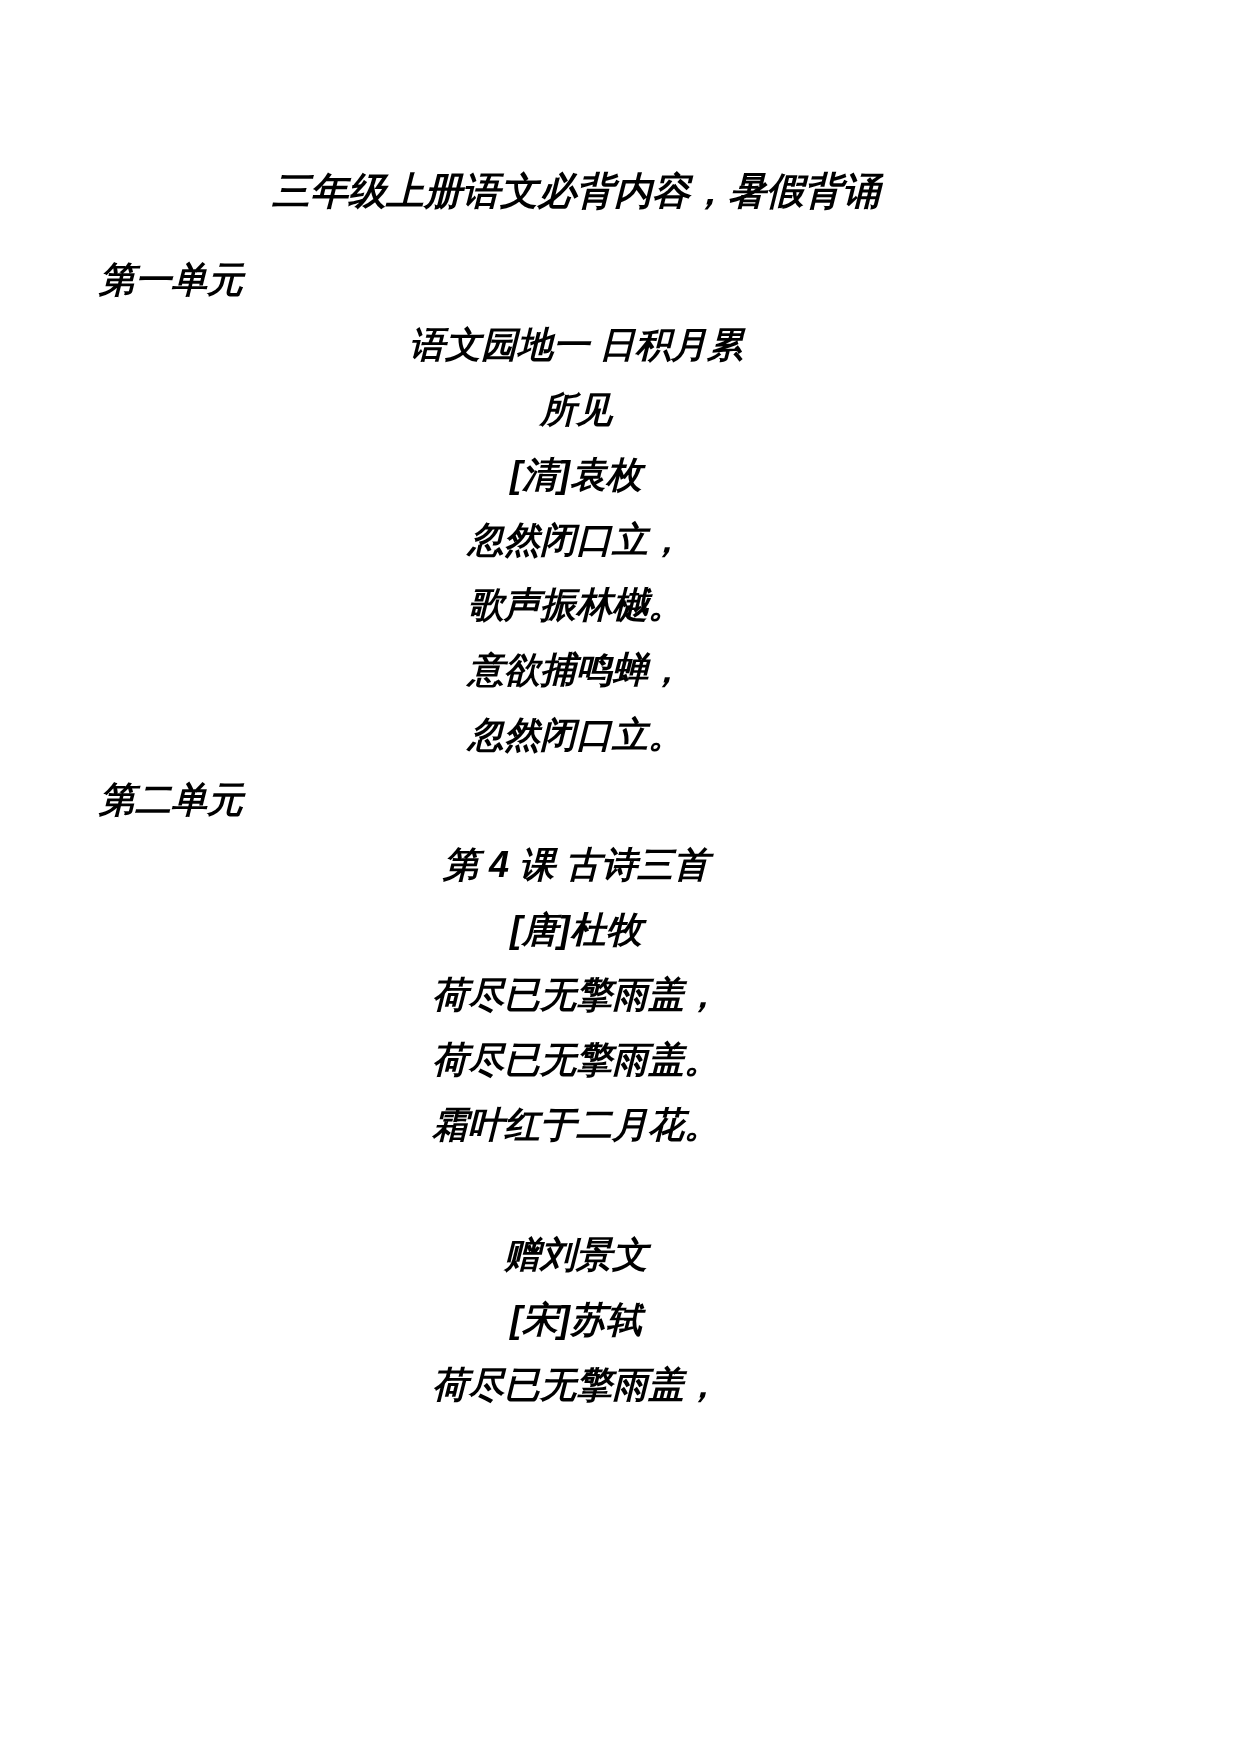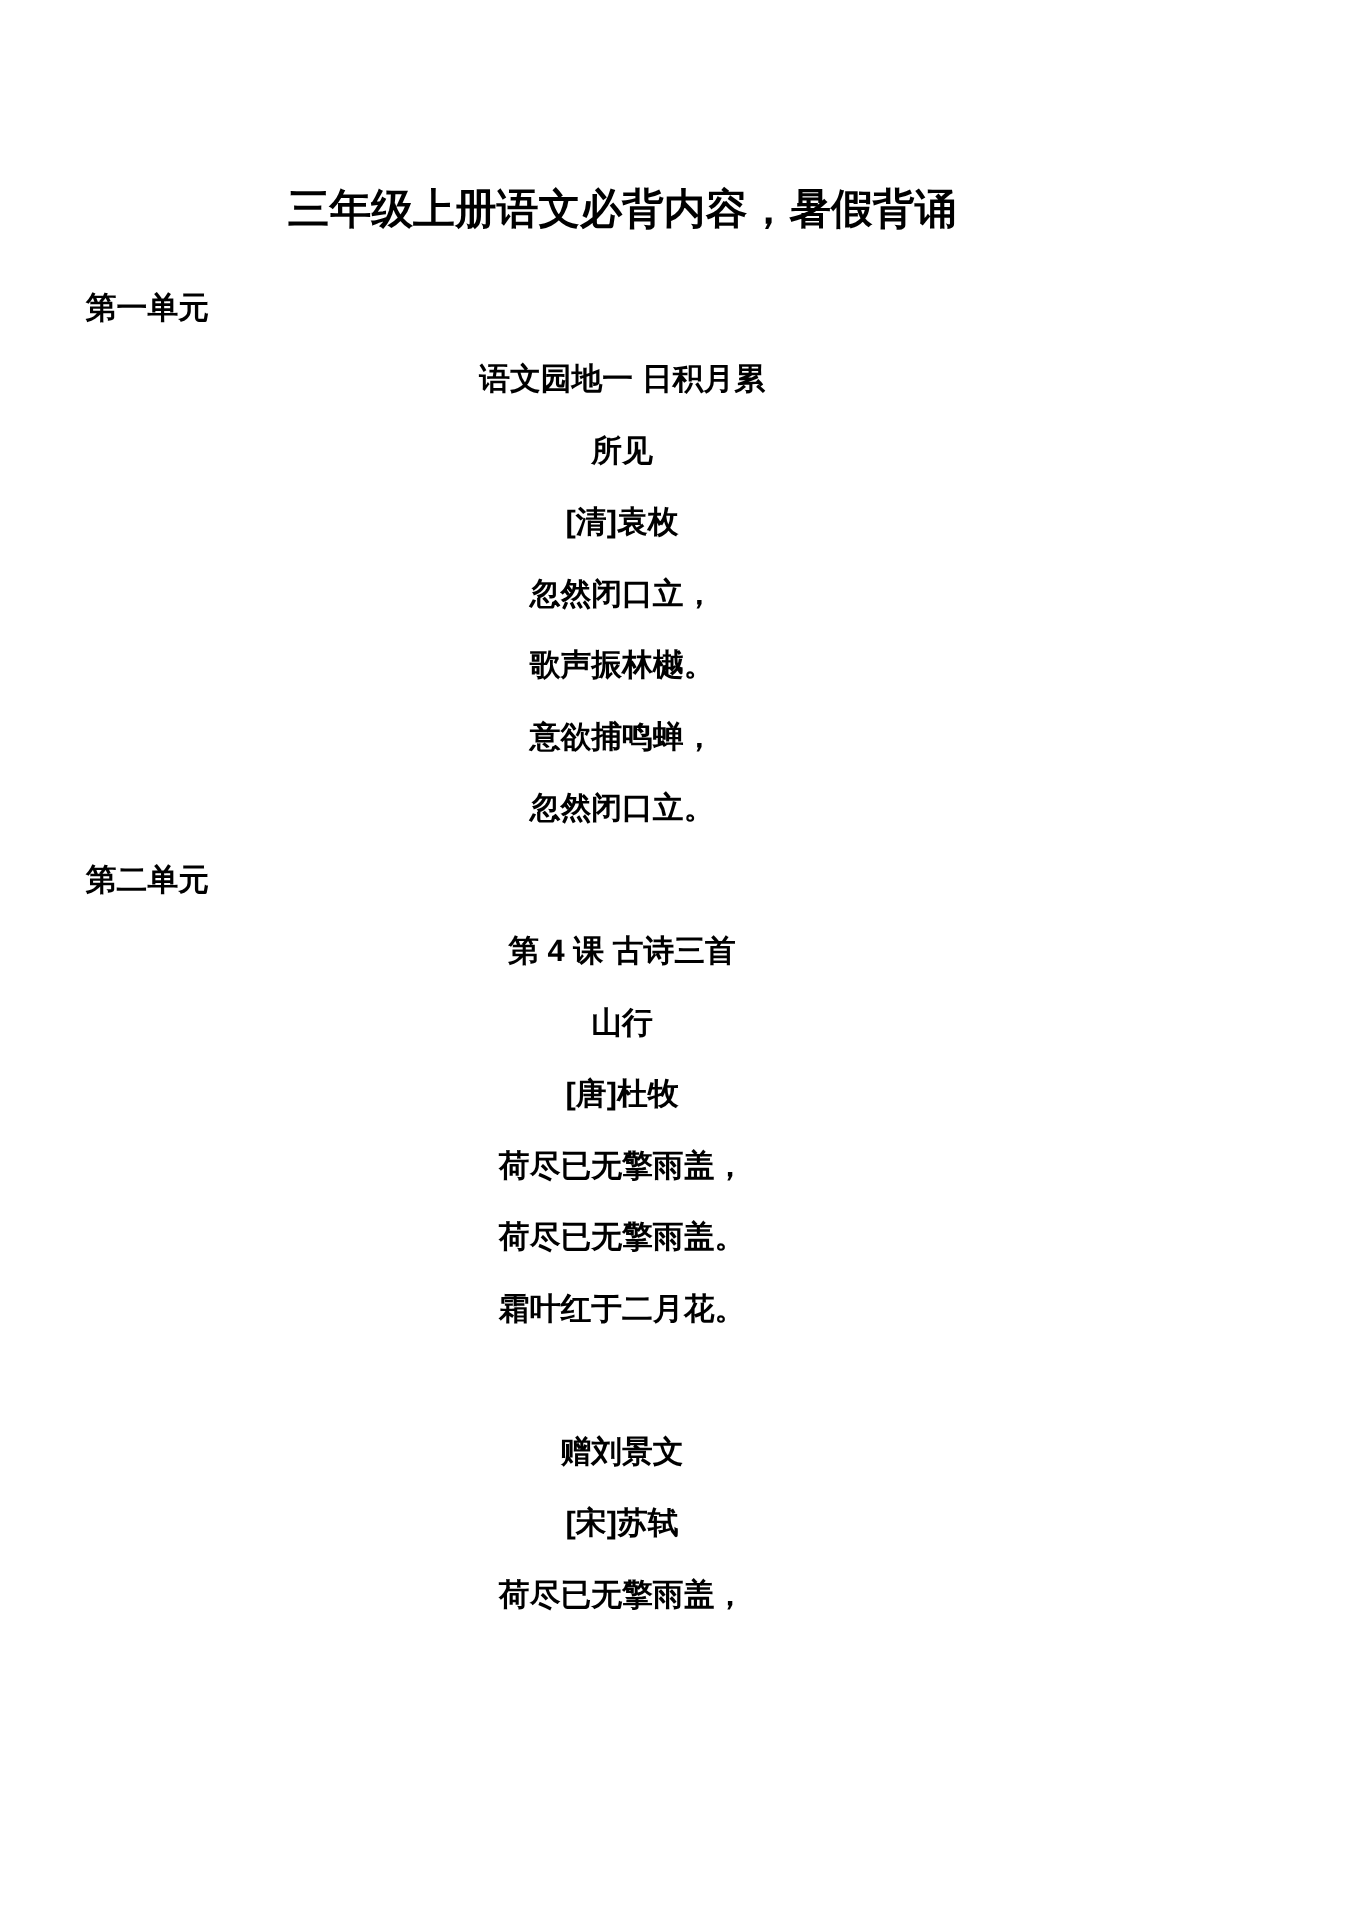--- a/index.html
+++ b/index.html
@@ -9,29 +9,30 @@
   body {
     width: 1240px;
     height: 1754px;
     background: #ffffff;
     overflow: hidden;
   }
   .page {
     box-sizing: border-box;
     width: 1240px;
     height: 1754px;
-    padding: 159px 187px 0 78px;
+    padding: 159px 187px 0 99px;
     background: #ffffff;
     color: #000000;
     font-family: "Liberation Sans", "DejaVu Sans", sans-serif;
     font-weight: 700;
+    font-style: italic;
   }
   .line {
     margin: 0;
-    font-size: 28px;
+    font-size: 36px;
     line-height: 65px;
     white-space: pre;
     letter-spacing: 0;
   }
   .center { text-align: center; }
   .left   { text-align: left; }
   .doc-title {
     font-size: 38px;
     margin-bottom: 23px;
   }
@@ -54,21 +55,20 @@
   <p class="line center">[清]袁枚</p>
   <p class="line center">忽然闭口立，</p>
   <p class="line center">歌声振林樾。</p>
   <p class="line center">意欲捕鸣蝉，</p>
   <p class="line center">忽然闭口立。</p>
 
   <p class="line left">第二单元</p>
 
   <p class="line center">第 4 课 古诗三首</p>
 
-  <p class="line center">山行</p>
   <p class="line center">[唐]杜牧</p>
   <p class="line center">荷尽已无擎雨盖，</p>
   <p class="line center">荷尽已无擎雨盖。</p>
   <p class="line center">霜叶红于二月花。</p>
 
   <div class="blank-line"></div>
 
   <p class="line center">赠刘景文</p>
   <p class="line center">[宋]苏轼</p>
   <p class="line center">荷尽已无擎雨盖，</p>

